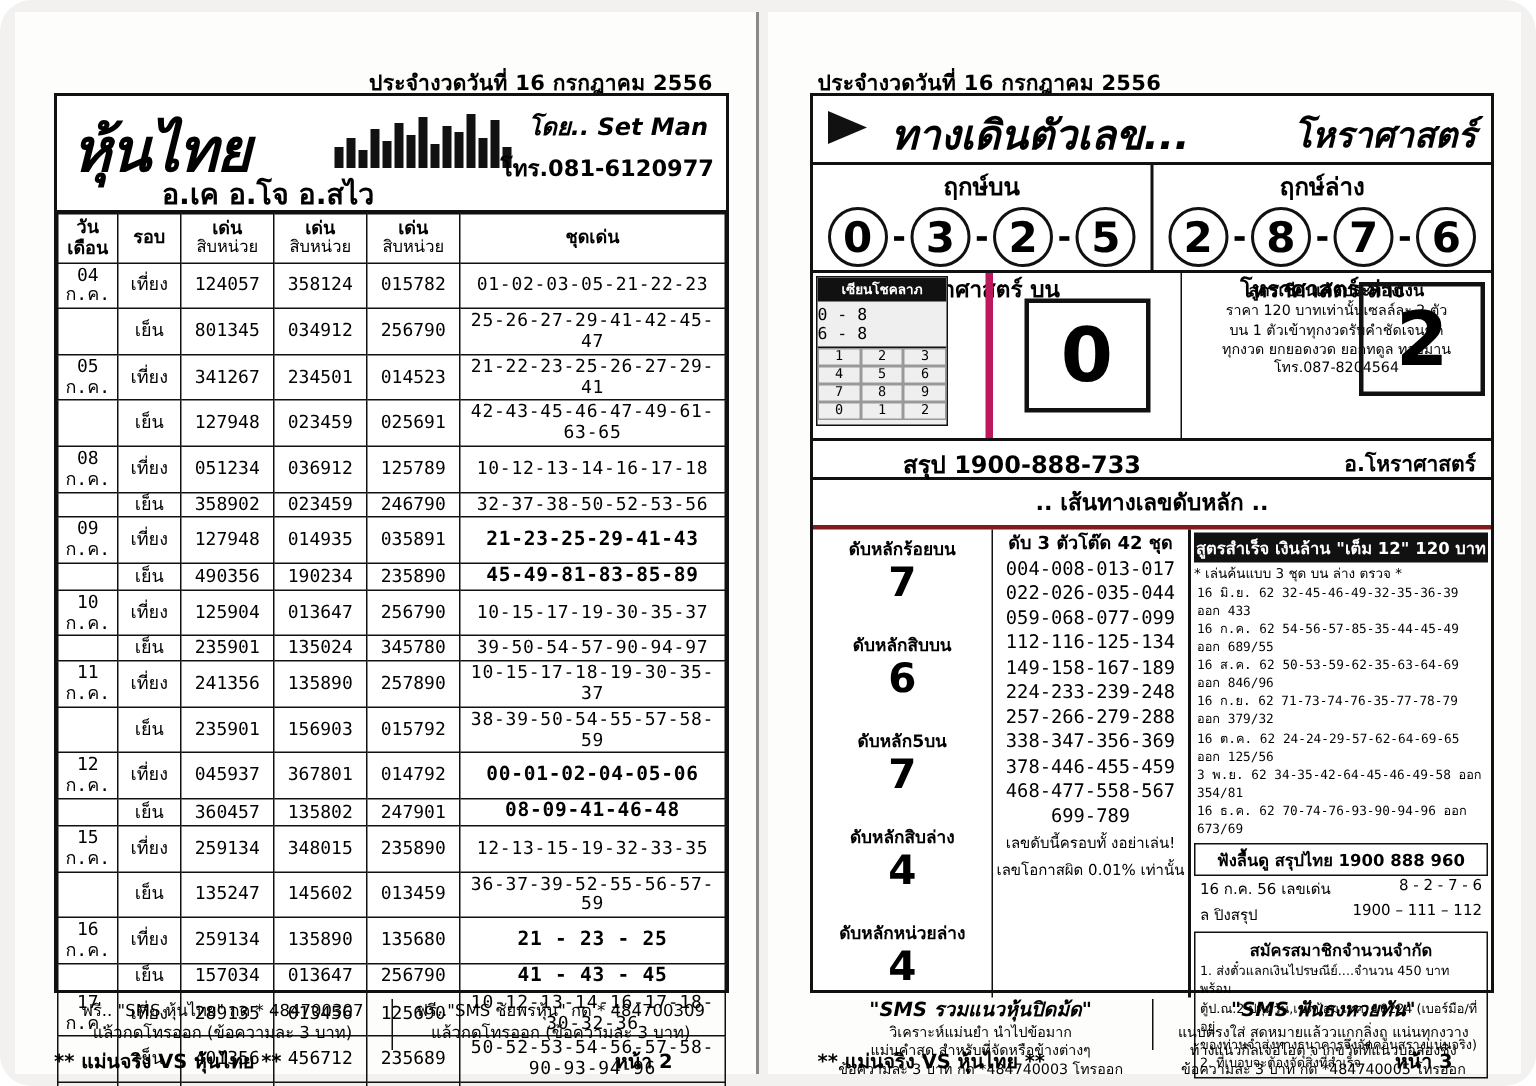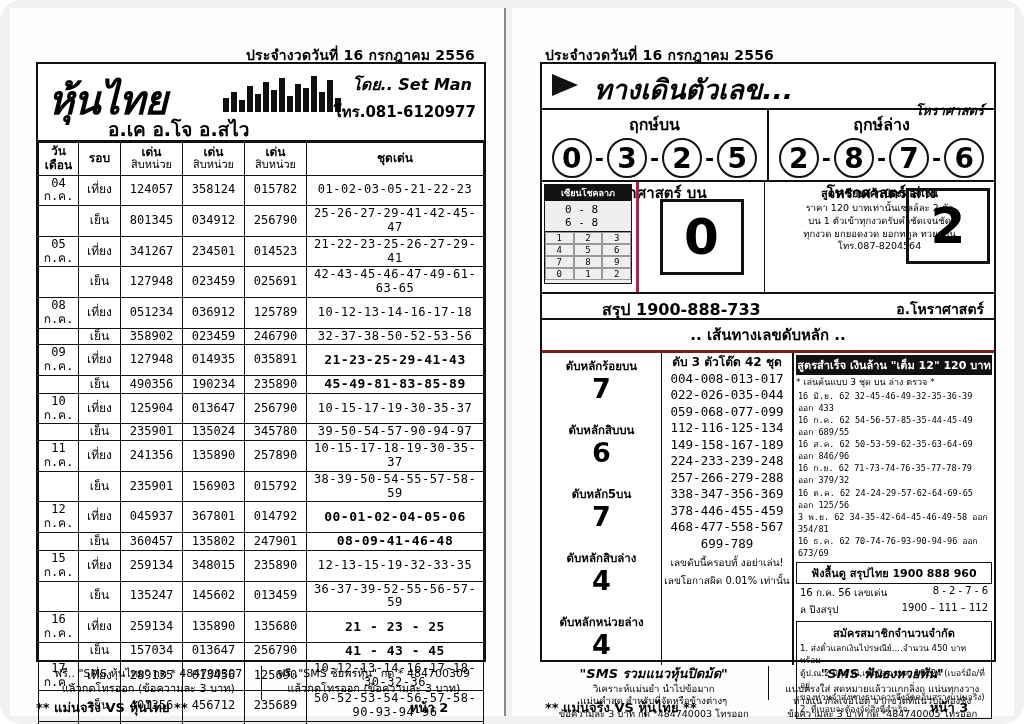--- a/index.html
+++ b/index.html
@@ -79,41 +79,41 @@
   .pagefoot.r1 { left:545px; }
   .pagefoot.r2 { left:930px; }
 
   
   .rbox { position:absolute; left:540px; top:62px; width:456px; height:600px; border:2px solid #111; background:#fff; }
 
   .rtitle-row { position:relative; height:46px; border-bottom:2px solid #111; }
   .rtitle {
     position:absolute; left:52px; top:4px; font-size:27px; font-weight:bold; font-style:italic;
   }
-  .rtitle-2 { position:absolute; right:10px; top:8px; font-size:13px; font-weight:bold; font-style:italic;margin-top:28px; }
+  .rtitle-2 { position:absolute; right:10px; top:8px; font-size:23px; font-weight:bold; font-style:italic; }
   .tri { position:absolute; left:10px; top:10px; width:0; height:0; border-left:26px solid #111; border-top:11px solid transparent; border-bottom:11px solid transparent; }
 
   .luck-row { position:relative; height:72px; border-bottom:2px solid #111; display:flex; }
   .luck-half { flex:1; position:relative; }
   .luck-half.first { border-right:2px solid #111; }
   .luck-label { text-align:center; font-size:16px; font-weight:bold; margin-top:2px; }
   .digits { display:flex; justify-content:center; align-items:center; gap:3px; margin-top:1px; }
   .digit {
     width:40px; height:40px; border:2px solid #111; border-radius:50%;
     font-size:28px; font-weight:bold; display:flex; align-items:center; justify-content:center;
     font-family:"DejaVu Sans", sans-serif;
   }
   .dash { font-size:22px; font-weight:bold; }
   .luck-sub { text-align:center; font-size:15px; font-weight:bold; margin-top:3px; }
 
   .mid-row { position:relative; height:112px; border-bottom:2px solid #111; display:flex; }
-  .mid-left { width:97px; border-right:3px solid #be185d; position:relative; padding:2px; }
+  .mid-left { width:120px; border-right:5px solid #be185d; position:relative; padding:2px; }
   .stamp { width:88px; height:100px; border:1px solid #111; background:#efefef; font-size:7px; overflow:hidden; position:relative;}
   .stamp .s1 { background:#111; color:#fff; text-align:center; font-size:9px; padding:1px 0; font-weight:bold;}
-  .stamp .s2 { font-family:"DejaVu Sans Mono", monospace; font-size:11px; padding:2px 20px; line-height:1.2; }
+  .stamp .s2 { font-family:"DejaVu Sans Mono", monospace; font-size:11px; padding:2px 0; line-height:1.2; }
   .stamp .s3 { display:grid; grid-template-columns:repeat(3,1fr); font-family:"DejaVu Sans Mono", monospace; font-size:9px; text-align:center; border-top:1px solid #111;}
   .stamp .s3 span { border:1px solid #999; }
   .mid-mid { width:126px; border-right:1px solid #111; display:flex; align-items:center; justify-content:center; }
   .bigbox { width:84px; height:76px; border:3px solid #111; display:flex; align-items:center; justify-content:center; font-size:50px; font-weight:bold; }
   .mid-right { flex:1; position:relative; padding:2px 4px; }
   .mid-right .mr-title { text-align:center; font-size:11px; font-weight:bold; }
   .mid-right .mr-body { font-size:9.5px; line-height:1.35; text-align:center; }
   .mid-bigbox2 { position:absolute; right:4px; top:6px; }
 
   .sumrow { height:26px; border-bottom:2px solid #111; position:relative; }

